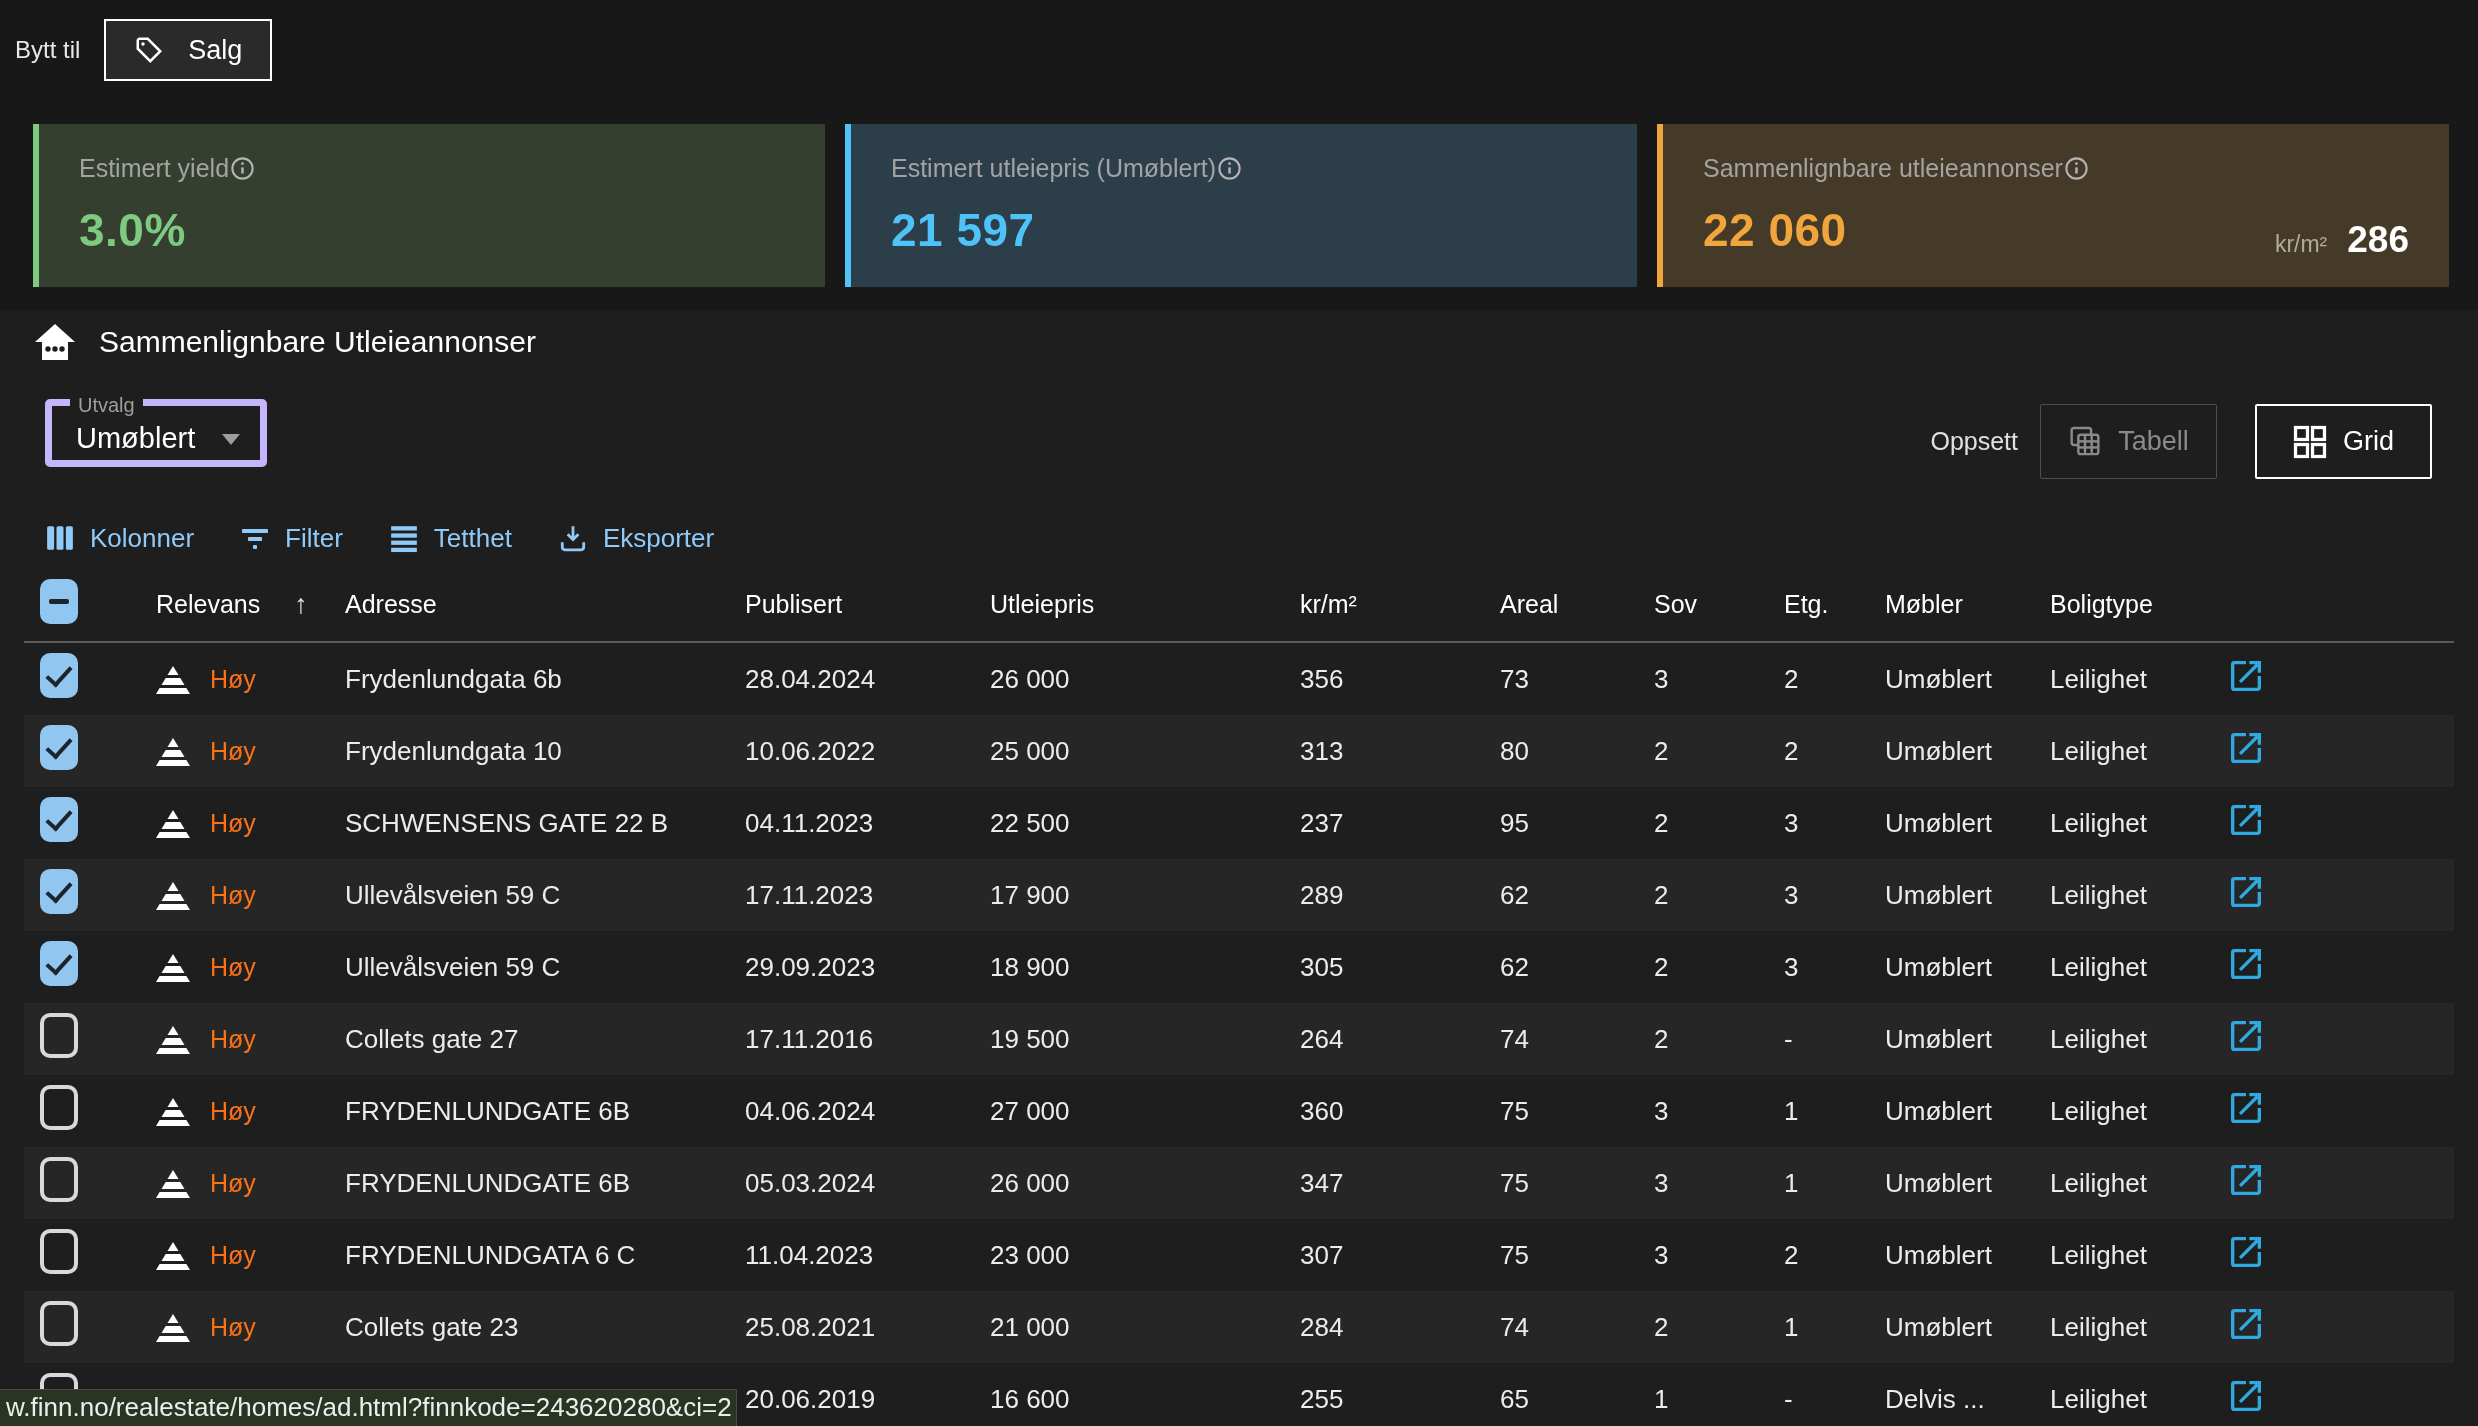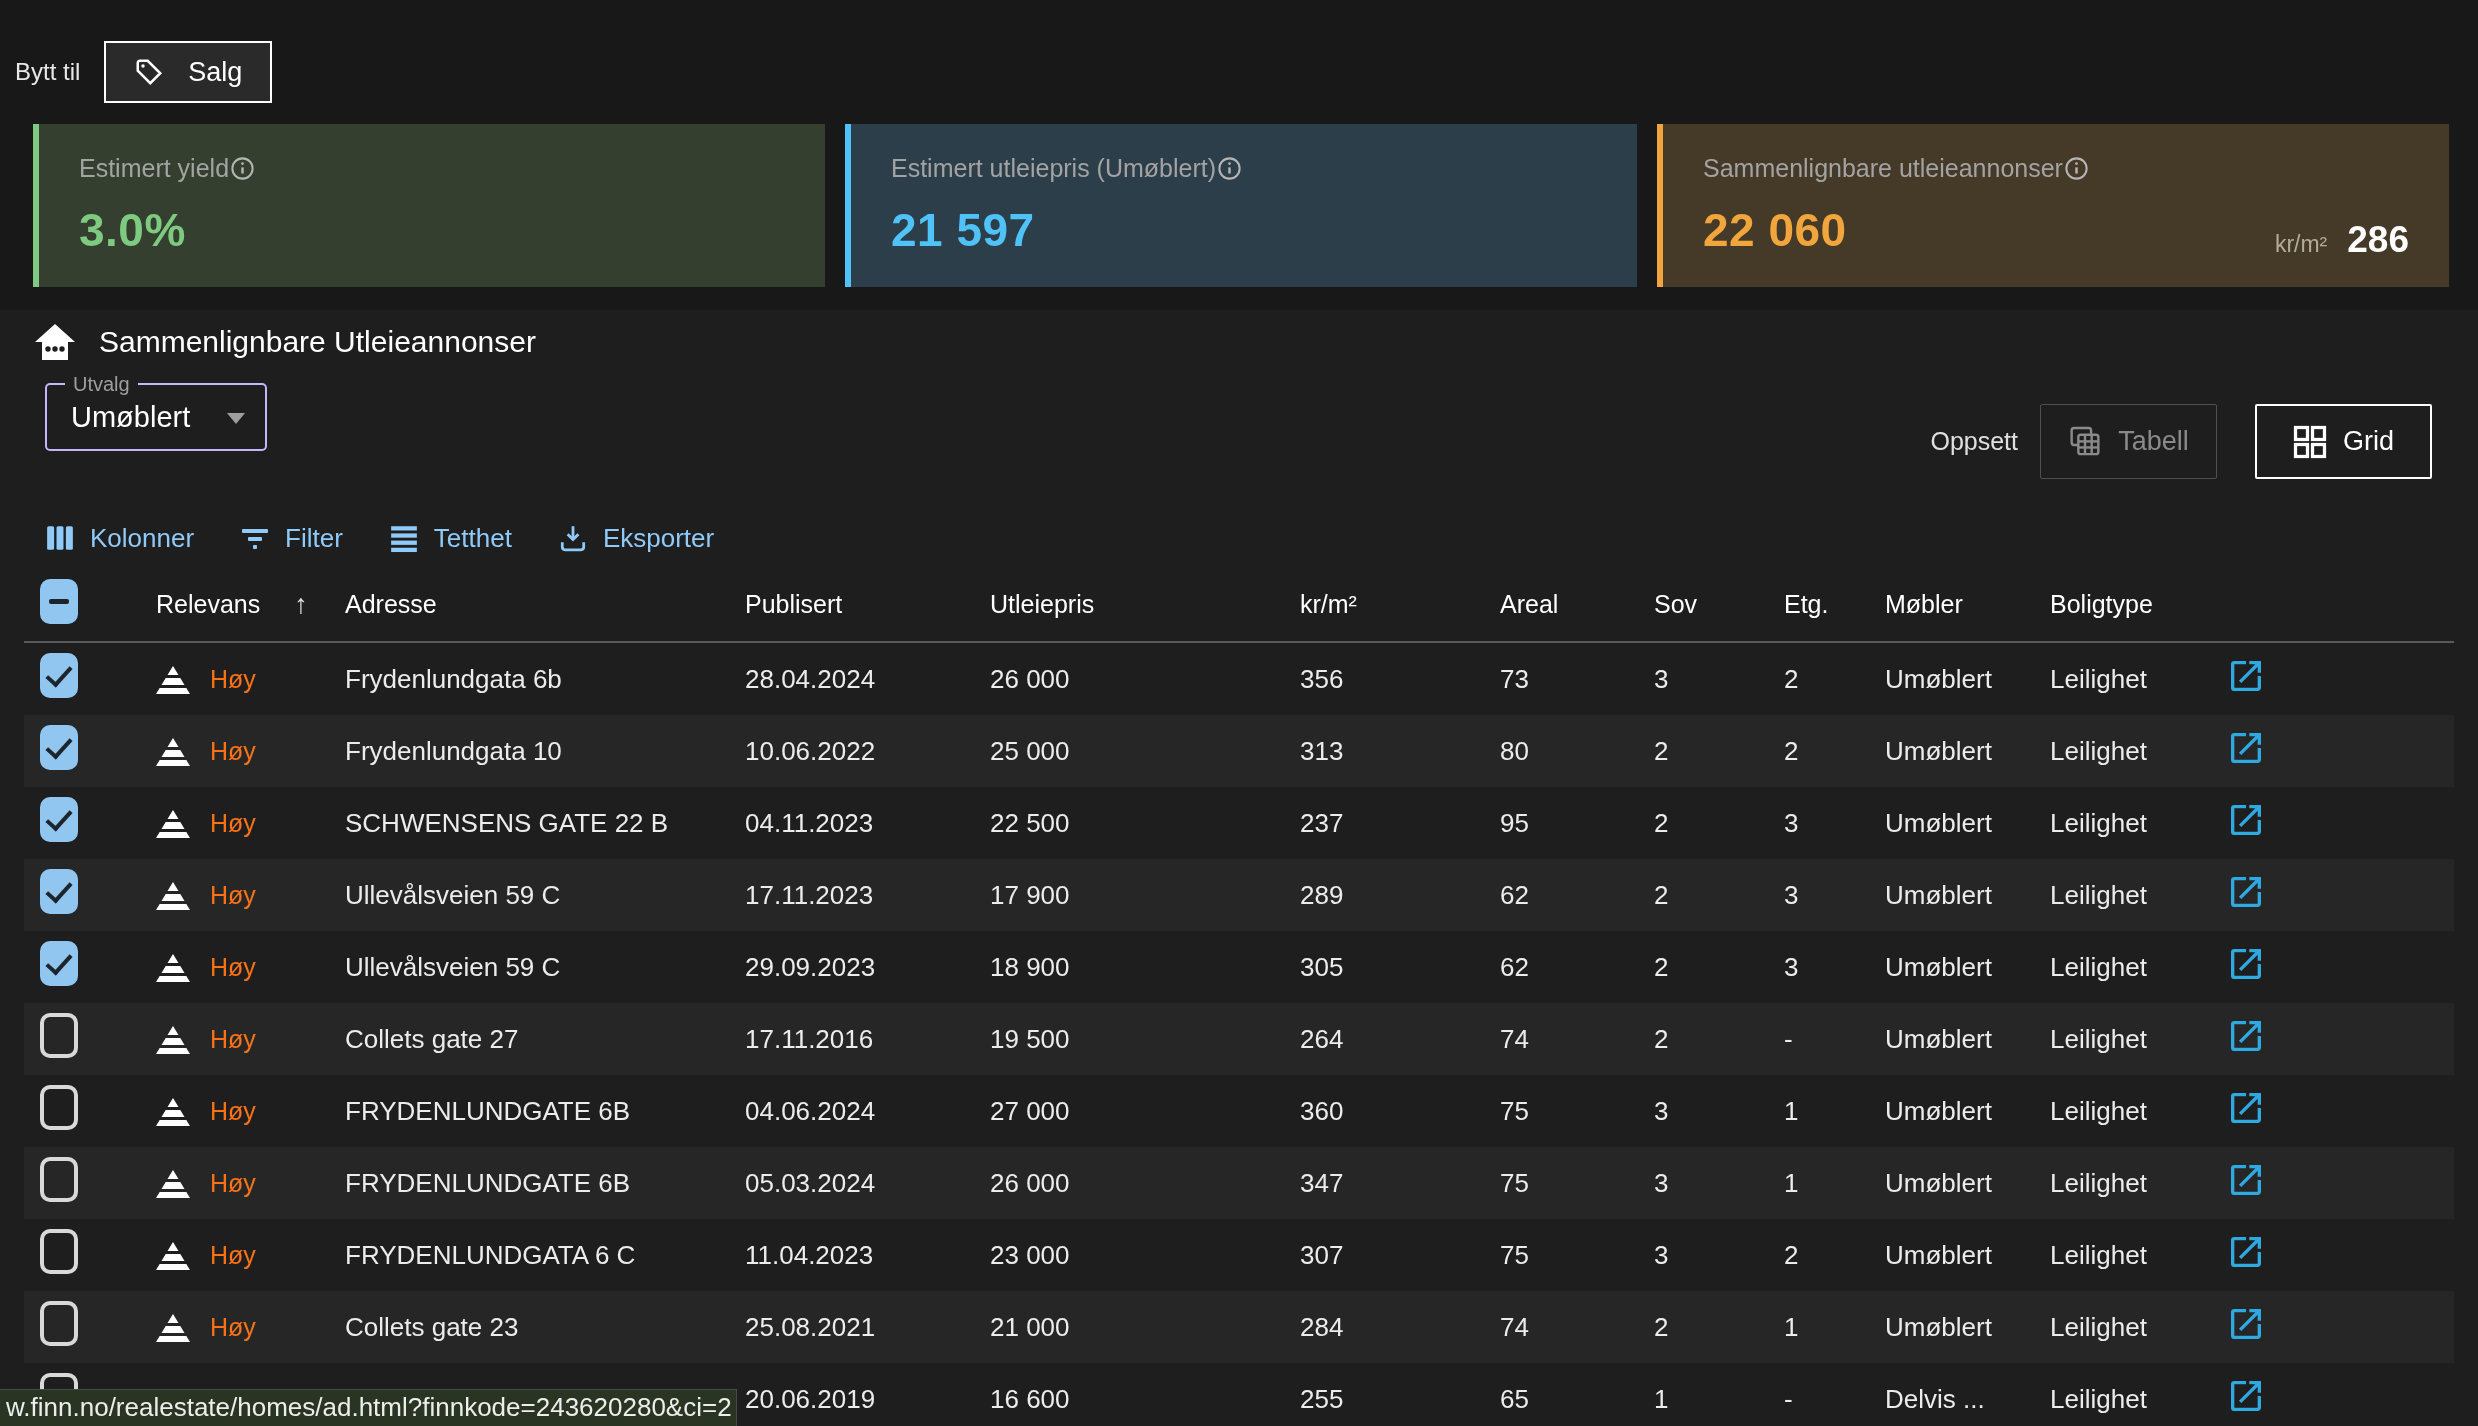--- a/index.html
+++ b/index.html
@@ -2,42 +2,42 @@
 <html style="--accent-blue: #90caf9; --link-blue: #2fa9e1; --checkbox-blue: #90c6f0; --statusbar-bg: #293522;"><head>
 <meta charset="utf-8">
 <style>
   html,body{margin:0;padding:0;}
   body{
     width:2478px;height:1426px;position:relative;overflow:hidden;
     background:#181818;color:#fff;
     font-family:"Liberation Sans", sans-serif;
   }
   
-  .topbar{position:absolute;left:15px;top:42px;height:60px;display:flex;align-items:center;gap:24px;}
+  .topbar{position:absolute;left:15px;top:20px;height:60px;display:flex;align-items:center;gap:24px;}
   .bytt-til{font-size:24px;color:#e8e8e8;}
   .salg-btn{display:flex;align-items:center;gap:24px;border:2px solid #fff;background:#2a2a2a;
     height:58px;padding:0 28px;font-size:27px;color:#fff;cursor:pointer;}
   .salg-btn svg{width:30px;height:30px;}
   
   .cards{position:absolute;left:33px;top:124px;width:2416px;display:flex;gap:20px;}
   .card{flex:1;height:163px;border-left:6px solid #888;box-sizing:border-box;
     padding:30px 36px 0 40px;position:relative;}
   .card-title-row{display:flex;align-items:center;font-size:25px;color:#a3a3a3;}
   .info-icon{width:27px;height:27px;color:#b5b5b5;}
   .card-value{margin-top:20px;font-size:46px;font-weight:bold;letter-spacing:0.5px;}
   .card-side{position:absolute;right:40px;bottom:26px;display:flex;align-items:baseline;gap:20px;}
   .side-label{font-size:23px;color:#b3ab9c;}
   .side-value{font-size:37px;color:#fff;font-weight:bold;}
   
   .panel{position:absolute;left:0;right:0;top:310px;bottom:0;background:#1e1e1e;}
   .section-header{position:absolute;left:33px;top:12px;display:flex;align-items:center;gap:22px;}
   .section-header svg{width:44px;height:40px;}
   .section-title{font-size:30px;color:#fff;}
   
-  .utvalg{position:absolute;left:45px;top:73px;width:222px;height:68px;border:2px solid #c4b5fd;
+  .utvalg{position:absolute;left:45px;top:89px;width:222px;height:68px;border:7px solid #c4b5fd;
     border-radius:5px;box-sizing:border-box;cursor:pointer;}
   .utvalg-label{position:absolute;top:-12px;left:18px;background:#1e1e1e;padding:0 8px;
     font-size:20px;color:#9e9e9e;}
   .utvalg-value{position:absolute;left:24px;top:16px;font-size:29px;color:#fff;}
   .caret{position:absolute;right:20px;top:28px;width:0;height:0;
     border-left:9px solid transparent;border-right:9px solid transparent;border-top:11px solid #9e9e9e;}
   
   .oppsett-row{position:absolute;right:46px;top:94px;display:flex;align-items:center;gap:22px;}
   .oppsett-label{font-size:25px;color:#e0e0e0;}
   .toggle-group{display:flex;gap:39px;}

